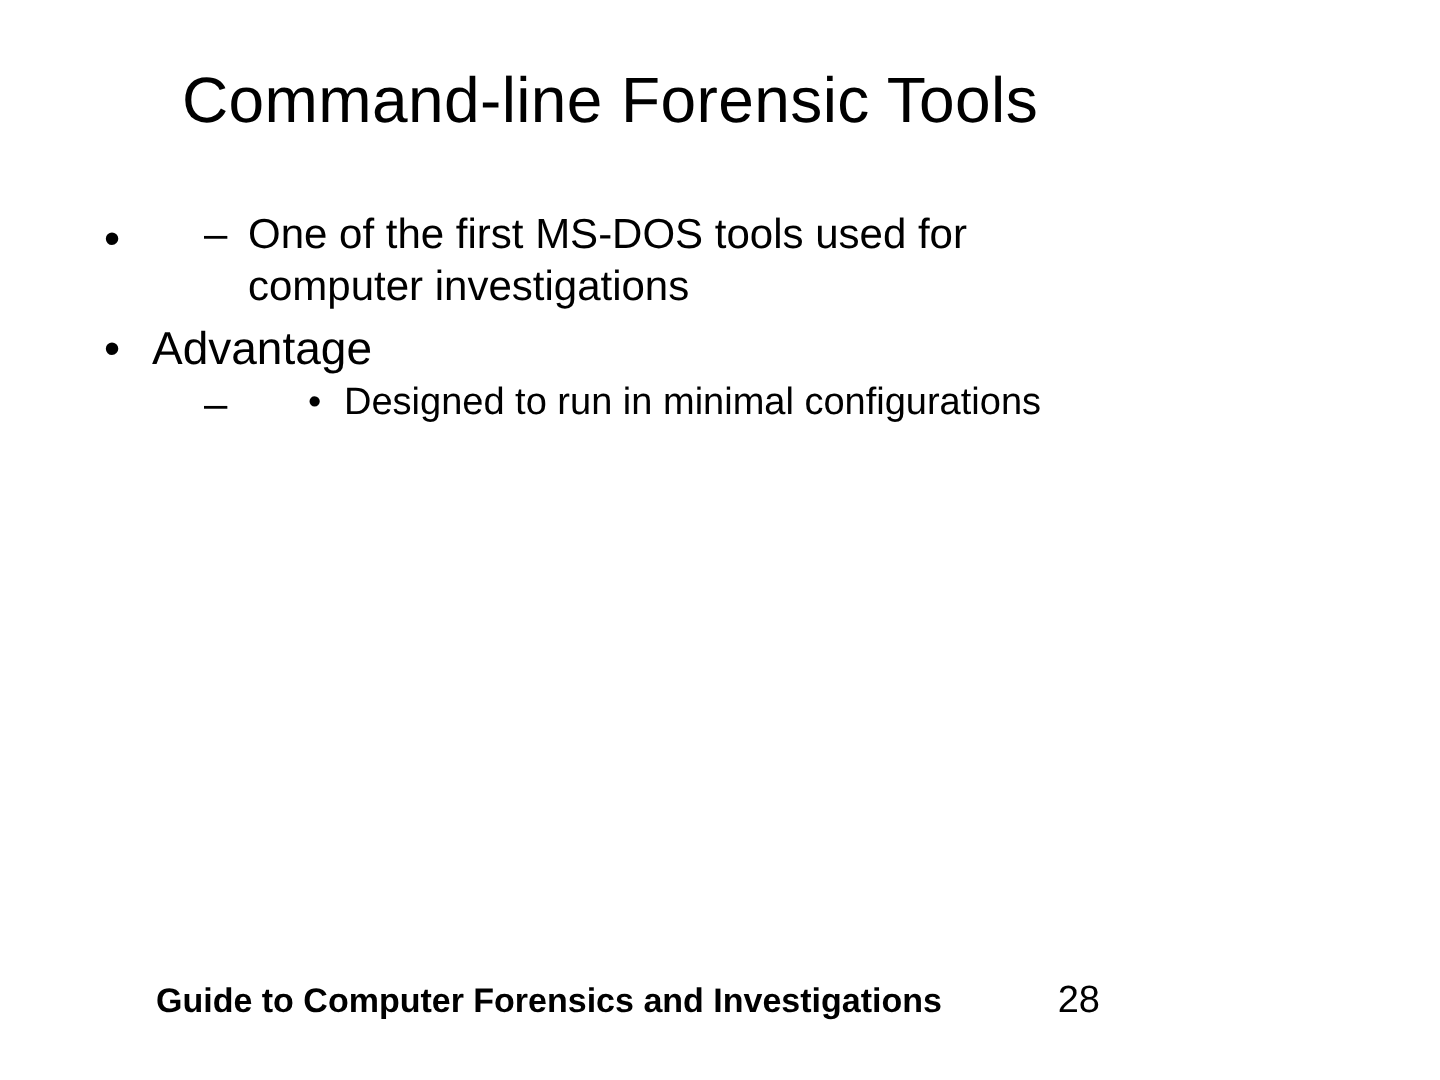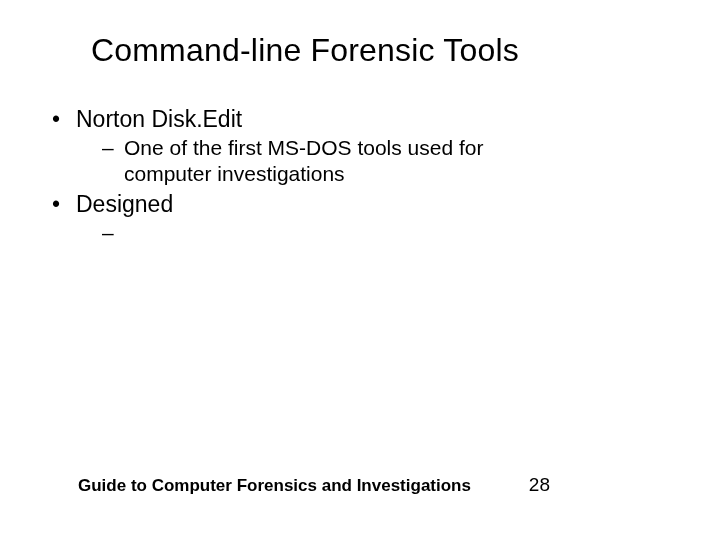--- a/index.html
+++ b/index.html
@@ -9,43 +9,47 @@
     ul { list-style: none; }
     .lvl1 { padding-left: 8px; }
     .lvl1 > li { position: relative; padding-left: 32px; margin-bottom: 2px; font-size: 23px; line-height: 1.22; }
     .lvl1 > li::before { content: "•"; position: absolute; left: 8px; top: 0; font-size: 23px; }
     .lvl2 { margin-top: 2px; padding-left: 20px; }
     .lvl2 > li { position: relative; padding-left: 28px; font-size: 21px; line-height: 1.25; margin-bottom: 2px; }
     .lvl2 > li::before { content: "–"; position: absolute; left: 6px; top: 0; font-size: 21px; }
     .lvl3 { margin-top: 2px; padding-left: 26px; }
     .lvl3 > li { position: relative; padding-left: 22px; font-size: 19px; line-height: 1.25; }
     .lvl3 > li::before { content: "•"; position: absolute; left: 4px; top: 0; font-size: 19px; }
-    .footer { position: absolute; left: 78px; bottom: 44px; right: 60px; display: flex; justify-content: space-between; align-items: baseline; font-size: 17px; }
+    .footer { position: absolute; left: 78px; bottom: 28px; right: 60px; display: flex; justify-content: space-between; align-items: baseline; font-size: 17px; }
     .footer-left { font-weight: 700; }
     .footer-right { font-size: 19px; }
   </style>
 </head>
 <body>
 
 <div class="slide">
   <h1 class="title">Command-line Forensic Tools</h1>
 
   <ul class="lvl1">
     <li>
-      <span>Norton Disk.Edit</span>
       <ul class="lvl2">
         <li>
           <span>One of the first MS-DOS tools used for computer investigations</span>
         </li>
       </ul>
     </li>
     <li>
-      <span>Designed</span>
+      <span>Advantage</span>
       <ul class="lvl2">
         <li>
+          <ul class="lvl3">
+            <li>
+              <span>Designed to run in minimal configurations</span>
+            </li>
+          </ul>
         </li>
       </ul>
     </li>
   </ul>
 
   <div class="footer">
     <span class="footer-left">Guide to Computer Forensics and Investigations</span>
     <span class="footer-right">28</span>
   </div>
 </div>

